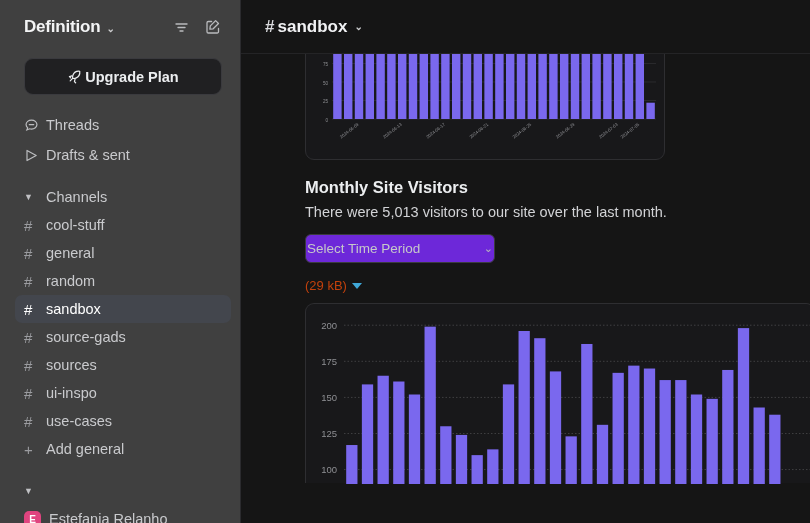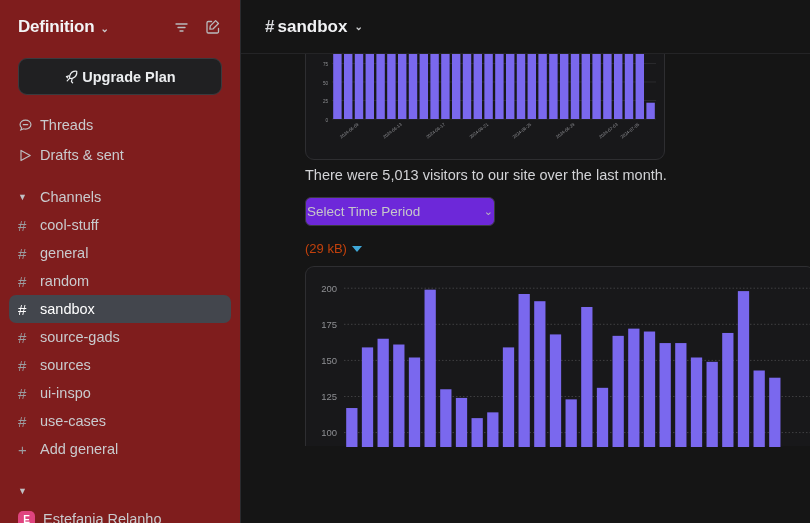--- a/index.html
+++ b/index.html
@@ -8,25 +8,26 @@
     background:#151515;
     font-family:"Liberation Sans", sans-serif;
     color:#d5d6d8;
     -webkit-font-smoothing:antialiased;
   }
   .app{display:flex;width:810px;height:523px;}
 
   
   .sidebar{
     width:241px;min-width:241px;height:523px;
-    background:#7f1d1d;
+    background:#404040;
     border-right:1px solid #2b2b2e;
     box-sizing:border-box;
     overflow:hidden;
     position:relative;
+    padding-left:6px;
   }
   .sb-header{
     height:54px;display:flex;align-items:center;
     padding:0 14px 0 18px;box-sizing:border-box;
   }
   .ws-title{
     font-size:17px;font-weight:bold;color:#f3f4f5;letter-spacing:-.2px;
   }
   .ws-caret{margin-left:6px;font-size:10px;color:#cfd0d2;display:inline-block;}
   .sb-header-spacer{flex:1;}
@@ -326,20 +327,21 @@
             <text x="0" y="0" font-size="4.4" class="axtxt" transform="translate(139.4,112) rotate(-38)" text-anchor="end">2024-06-17</text>
             <text x="0" y="0" font-size="4.4" class="axtxt" transform="translate(182.60000000000002,112) rotate(-38)" text-anchor="end">2024-06-21</text>
             <text x="0" y="0" font-size="4.4" class="axtxt" transform="translate(225.8,112) rotate(-38)" text-anchor="end">2024-06-25</text>
             <text x="0" y="0" font-size="4.4" class="axtxt" transform="translate(269,112) rotate(-38)" text-anchor="end">2024-06-29</text>
             <text x="0" y="0" font-size="4.4" class="axtxt" transform="translate(312.2,112) rotate(-38)" text-anchor="end">2024-07-03</text>
             <text x="0" y="0" font-size="4.4" class="axtxt" transform="translate(333.8,112) rotate(-38)" text-anchor="end">2024-07-05</text>
           </svg>
       </div>
 
       <div class="block">
+        <div class="sec-title">Monthly Site Visitors</div>
         <div class="sec-desc">There were 5,013 visitors to our site over the last month.</div>
 
         <div class="select-box">
           <span class="lbl">Select Time Period</span>
           <span class="cv">⌄</span>
         </div>
 
         <div class="filemeta">
           <span>(29 kB)</span>
           <span class="tri"></span>

